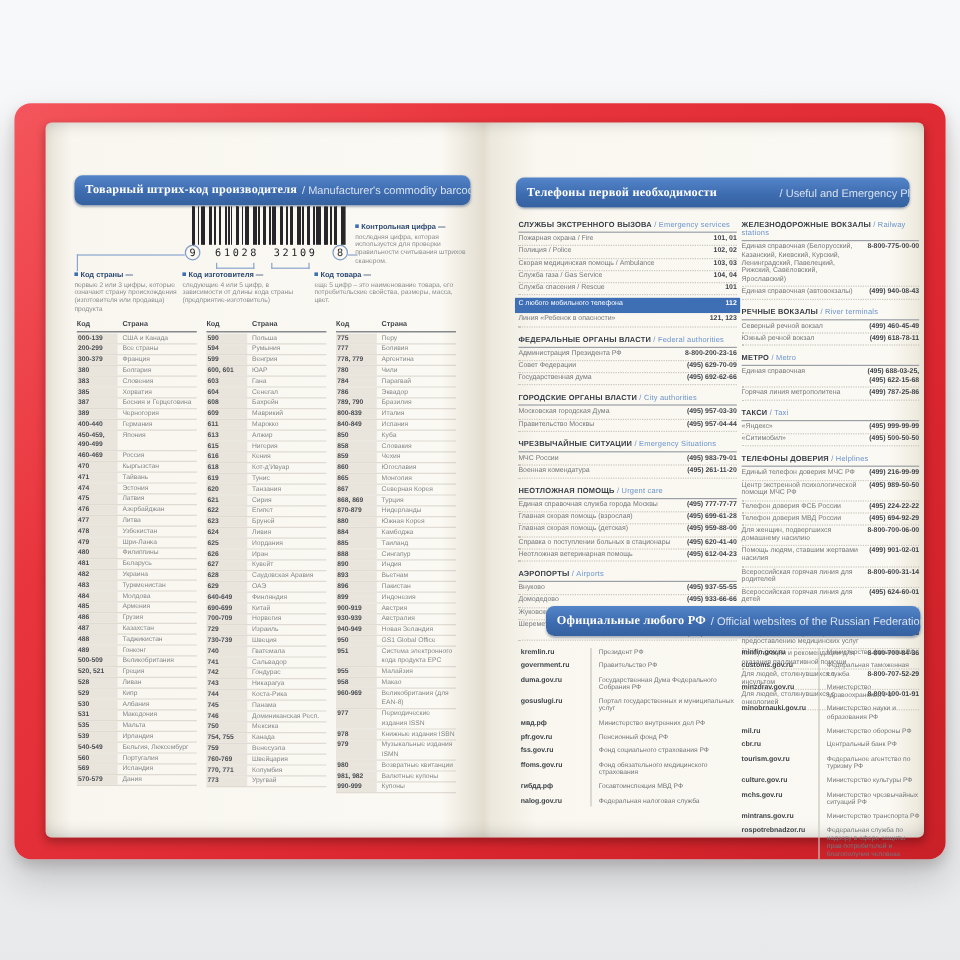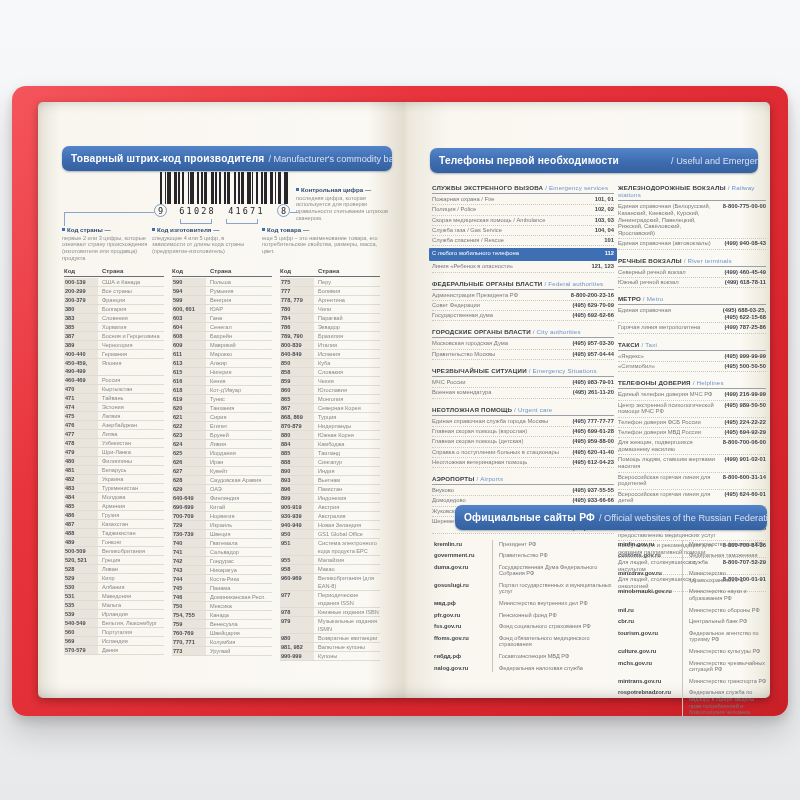--- a/index.html
+++ b/index.html
@@ -15,21 +15,21 @@
            box-shadow:0 3px 8px rgba(0,0,0,.30), inset 0 8px 14px -10px rgba(0,0,0,.25), inset 0 -10px 16px -12px rgba(0,0,0,.30); }
   .page { position:absolute; top:0; height:100%; }
   .page-l { left:0; width:366px; }
   .page-r { left:366px; width:366px; }
 
   
   .ribbon { position:absolute; height:25px; border-radius:7px; display:flex; align-items:center;
             padding:0 9px; white-space:nowrap; overflow:hidden;
             background:linear-gradient(180deg,#5585c9 0%,#3d6cb0 55%,#35619f 100%);
             box-shadow:0 1px 2px rgba(20,40,80,.35); color:#fff; }
-  .ribbon .ru { font-weight:bold; font-size:10.2px; letter-spacing:.2px; }
+  .ribbon .ru { font-weight:bold; font-size:10.2px; letter-spacing:.2px;font-family:Liberation Serif, serif; }
   .ribbon .en { font-size:9.2px; color:rgba(255,255,255,.80); margin-left:4px; }
 
   
   .bc-bars { position:absolute; left:122px; top:70px; width:128px; height:32px;
              background-image:repeating-linear-gradient(90deg,#26262a 0 1.4px,transparent 1.4px 4.6px),
                               repeating-linear-gradient(90deg,#26262a 0 2.2px,transparent 2.2px 7.4px); }
   .bc-digits { position:absolute; left:116px; top:102px; width:136px; display:flex; align-items:center;
                justify-content:space-between; font-family:"DejaVu Sans Mono", monospace;
                font-size:8.5px; color:#23252a; }
   .ell { width:13px; height:13px; border:1px solid #7d9ccb; border-radius:50%;
@@ -106,21 +106,21 @@
         <span class="ru">Товарный штрих-код производителя</span>
         <span class="en">/ Manufacturer's commodity barcode</span>
       </div>
 
       <div class="bc-bars"></div>
       <div class="bc-digits">
         <span class="ell">
             <span>9</span>
           </span>
         <span class="grp">61028</span>
-        <span class="grp">41671</span>
+        <span class="grp">32109</span>
         <span class="ell">
             <span>8</span>
           </span>
       </div>
       <div class="conn conn-left"></div>
       <div class="conn conn-right"></div>
       <div class="bracket bracket-1"></div>
       <div class="bracket bracket-2"></div>
 
       <div class="ann ann-1">
@@ -1103,21 +1103,21 @@
 
                 <div class="prow">
                   <span class="pl">Для людей, столкнувшихся с онкологией</span>
                   <span class="pv">8-800-100-01-91</span>
                 </div>
               </div>
           </div>
         </div>
 
       <div class="ribbon web-ribbon">
-        <span class="ru">Официальные сайты РФ</span>
+        <span class="ru">Официальные любого РФ</span>
         <span class="en">/ Official websites of the Russian Federation</span>
       </div>
 
       <div class="webcol web-a">
 
           <div class="wrow">
             <span class="ws">kremlin.ru</span>
             <span class="wd">Президент РФ</span>
           </div>
 

